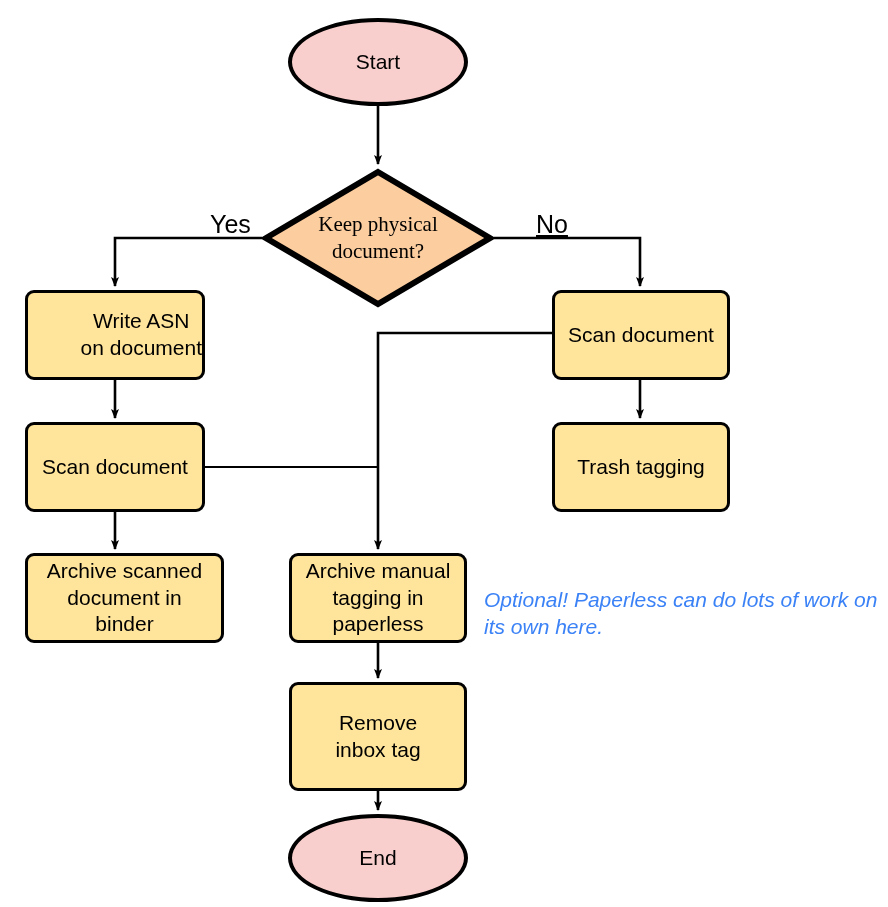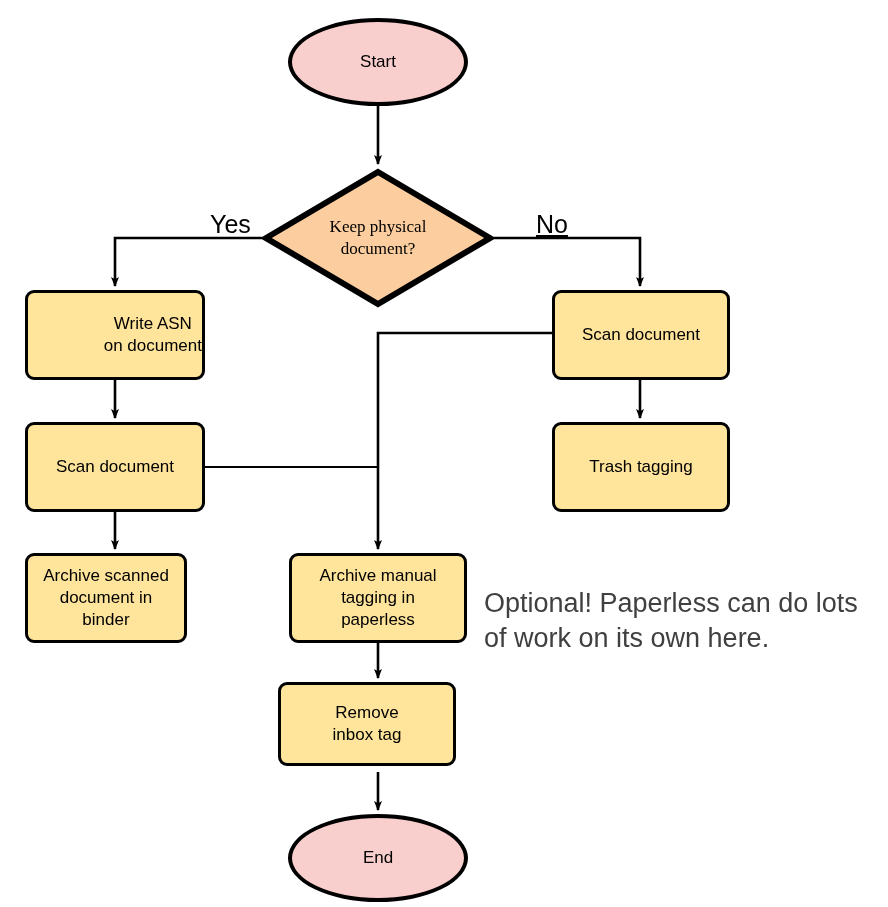--- a/index.html
+++ b/index.html
@@ -25,21 +25,21 @@
     height: 907px;
   }
   .node {
     position: absolute;
     box-sizing: border-box;
     display: flex;
     align-items: center;
     justify-content: center;
     text-align: center;
     color: #000000;
-    font-size: 17px;
+    font-size: 21px;
     line-height: 1.28;
     white-space: pre-line;
     z-index: 3;
   }
   .node.process {
     border: 3px solid #000000;
     border-radius: 9px;
     background: #ffe49b;
   }
   .node.terminator {
@@ -65,22 +65,23 @@
   }
   .edge-label {
     position: absolute;
     font-size: 25px;
     color: #000000;
     z-index: 4;
     white-space: nowrap;
   }
   .note {
     position: absolute;
-    font-size: 27px;
-    color: #404040;
+    font-size: 21px;
+    font-style: italic;
+    color: #3b82f6;
     line-height: 1.3;
     z-index: 4;
   }
 </style>
 </head>
 <body>
 
 <div id="canvas">
 
   <svg id="edges" viewBox="0 0 888 907" xmlns="http://www.w3.org/2000/svg">
@@ -125,41 +126,41 @@
 
   <div class="node process" style="left:25px; top:290px; width:180px; height:90px;justify-content:flex-end;">
     <span>Write ASN
 on document</span>
   </div>
 
   <div class="node process" style="left:25px; top:422px; width:180px; height:90px;">
     <span>Scan document</span>
   </div>
 
-  <div class="node process" style="left:25px; top:553px; width:162px; height:90px;">
+  <div class="node process" style="left:25px; top:553px; width:199px; height:90px;">
     <span>Archive scanned
 document in
 binder</span>
   </div>
 
   <div class="node process" style="left:552px; top:290px; width:178px; height:90px;">
     <span>Scan document</span>
   </div>
 
   <div class="node process" style="left:552px; top:422px; width:178px; height:90px;">
     <span>Trash tagging</span>
   </div>
 
   <div class="node process" style="left:289px; top:553px; width:178px; height:90px;">
     <span>Archive manual
 tagging in
 paperless</span>
   </div>
 
-  <div class="node process" style="left:278px; top:682px; width:178px; height:84px;">
+  <div class="node process" style="left:289px; top:682px; width:178px; height:109px;">
     <span>Remove
 inbox tag</span>
   </div>
 
   <div class="node terminator" style="left:288px; top:814px; width:180px; height:88px;">
     <span>End</span>
   </div>
 
   <div class="edge-label" style="left:210px; top:210px;">Yes</div>
   <div class="edge-label" style="left:536px; top:210px;text-decoration:underline;">No</div>

